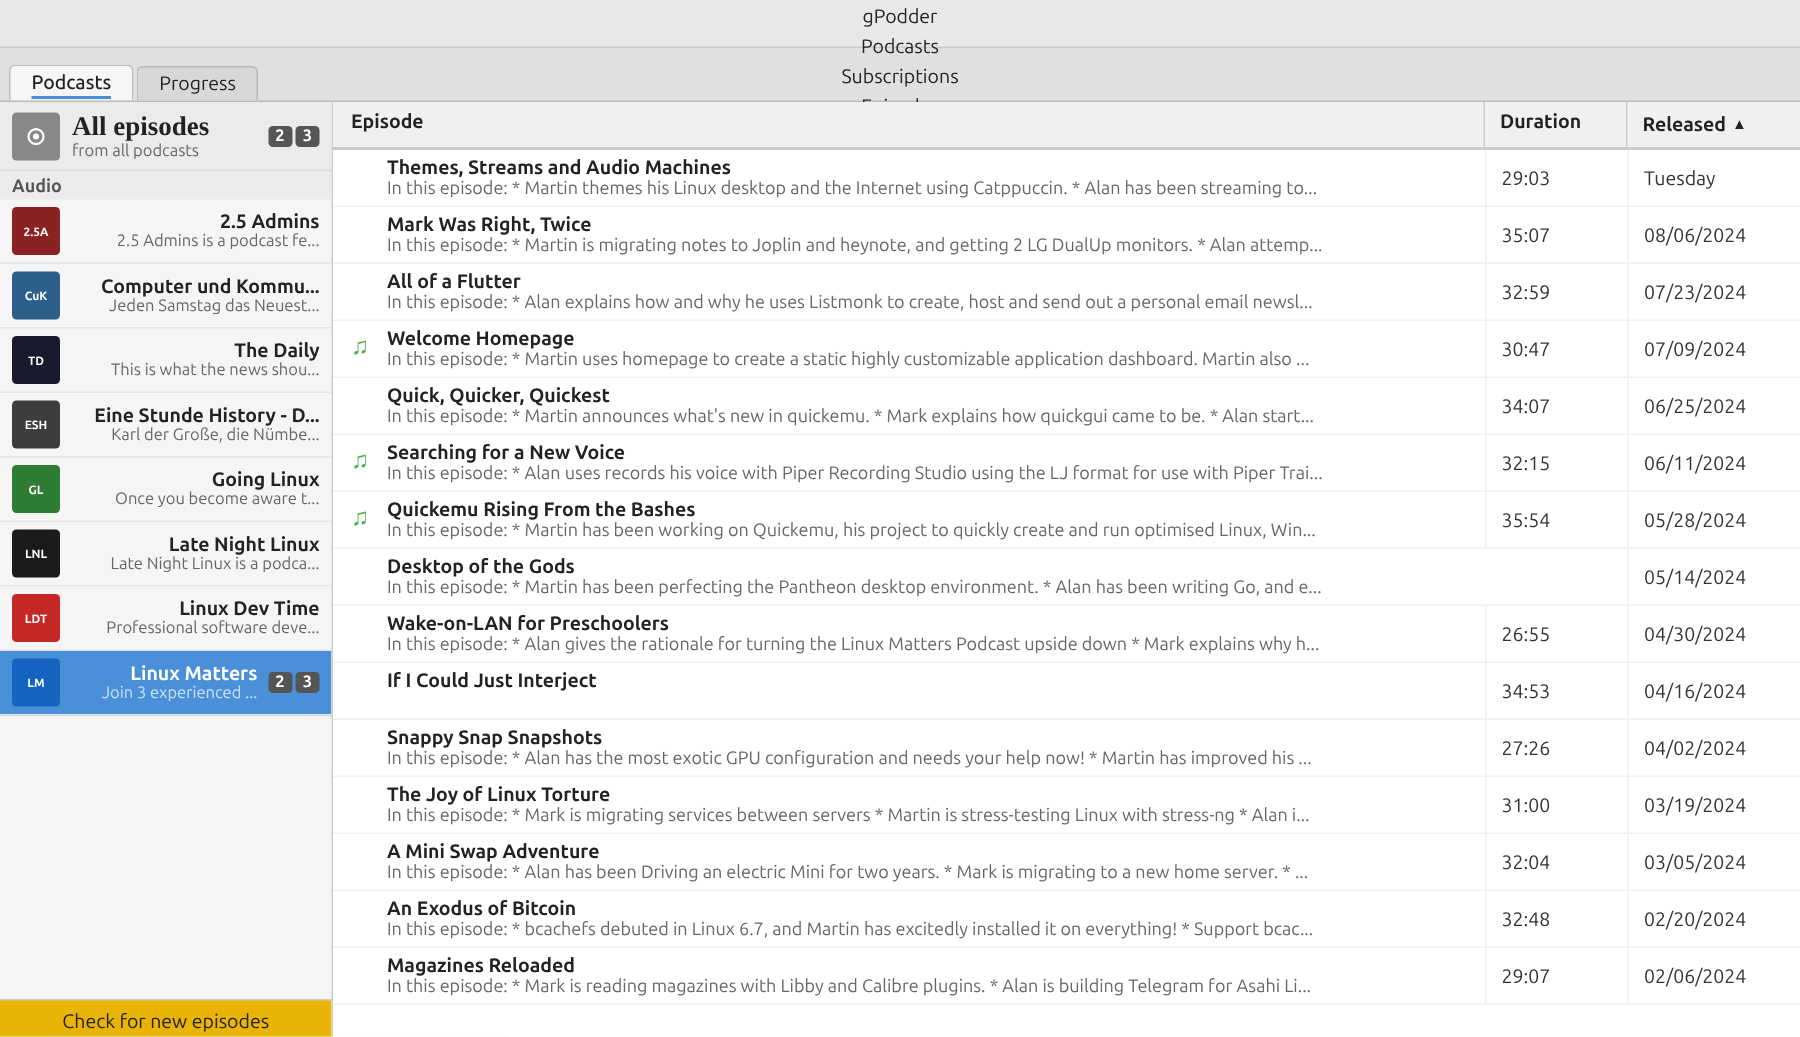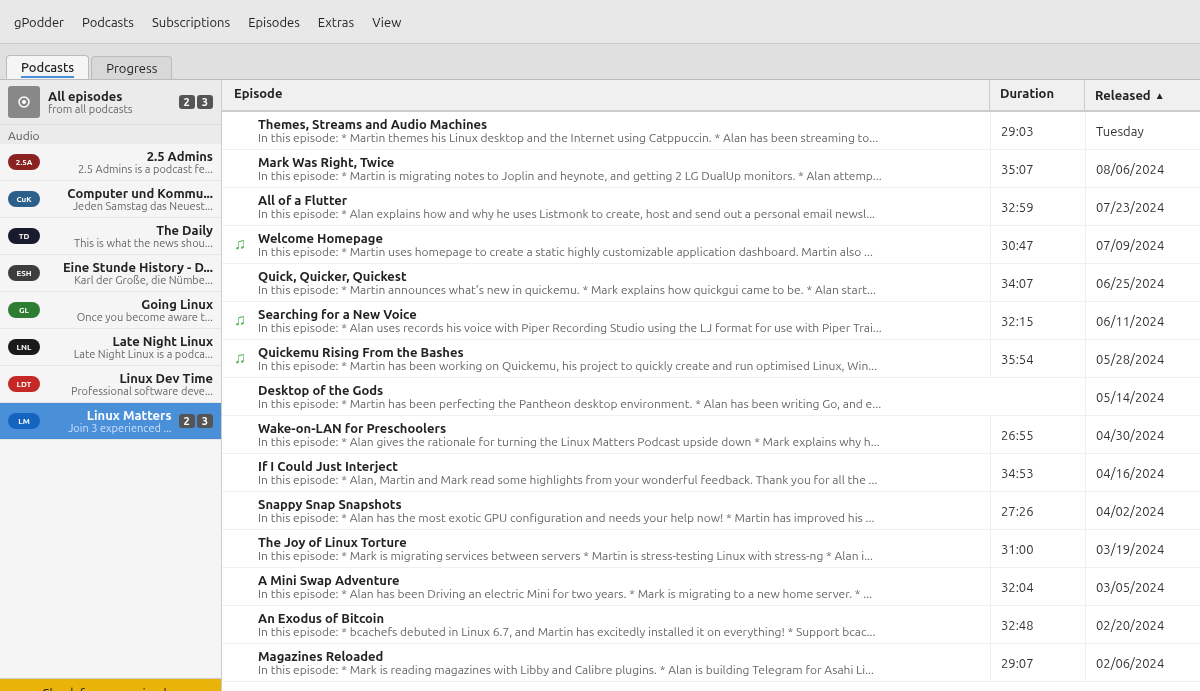--- a/index.html
+++ b/index.html
@@ -13,22 +13,23 @@
       overflow: hidden;
     }
 
     
     #menubar {
       background: #e8e8e8;
       border-bottom: 1px solid #ccc;
       display: flex;
       align-items: center;
       padding: 2px 6px;
-      height: 44px;
+      height: 32px;
       gap: 2px;
+      flex-direction: column;
     }
     .menu-item {
       padding: 2px 8px;
       cursor: pointer;
       border-radius: 3px;
       font-size: 13px;
     }
 
     
     #tabbar {
@@ -94,39 +95,39 @@
       background: #888;
       border-radius: 3px;
       display: flex;
       align-items: center;
       justify-content: center;
       color: white;
       font-size: 10px;
       flex-shrink: 0;
     }
     .all-episodes-text { flex: 1; }
-    .all-episodes-title { font-weight: bold; font-size: 13px; }
+    .all-episodes-title { font-weight: bold; font-size: 18px; font-family: Liberation Serif, serif; }
     .all-episodes-sub { font-size: 11px; color: #666; }
     .badge-group {
       display: flex;
       gap: 2px;
     }
     .badge {
       background: #555;
       color: white;
       border-radius: 3px;
       padding: 1px 5px;
       font-size: 11px;
       font-weight: bold;
     }
 
     .section-header {
       padding: 4px 8px 2px 8px;
       font-size: 12px;
-      font-weight: normal;
+      font-weight: bold;
       color: #555;
       background: #ebebeb;
     }
 
     .podcast-list {
       flex: 1;
       overflow-y: auto;
     }
 
     .podcast-item {
@@ -135,22 +136,22 @@
       padding: 5px 8px;
       border-bottom: 1px solid #e5e5e5;
       gap: 7px;
       cursor: pointer;
     }
     .podcast-item.selected { background: #4a90d9; color: white; }
     .podcast-item.selected .podcast-sub { color: #cce0ff; }
 
     .podcast-thumb {
       width: 32px;
-      height: 16px;
-      border-radius: 14px;
+      height: 32px;
+      border-radius: 3px;
       flex-shrink: 0;
       overflow: hidden;
       display: flex;
       align-items: center;
       justify-content: center;
       font-size: 8px;
       font-weight: bold;
       color: white;
     }
     .podcast-text { flex: 1; min-width: 0; text-align: right; }
@@ -476,21 +477,20 @@
             </div>
           </div>
           <div class="ep-duration">26:55</div>
           <div class="ep-released">04/30/2024</div>
         </div>
         <div class="episode-row">
           <div class="ep-main">
             <div class="ep-play-icon"></div>
             <div class="ep-content">
               <div class="ep-title">If I Could Just Interject</div>
-              <div class="ep-desc">In this episode: * Alan, Martin and Mark read some highlights from your wonderful feedback. Thank you for all the ...</div>
             </div>
           </div>
           <div class="ep-duration">34:53</div>
           <div class="ep-released">04/16/2024</div>
         </div>
         <div class="episode-row">
           <div class="ep-main">
             <div class="ep-play-icon"></div>
             <div class="ep-content">
               <div class="ep-title">Snappy Snap Snapshots</div>

